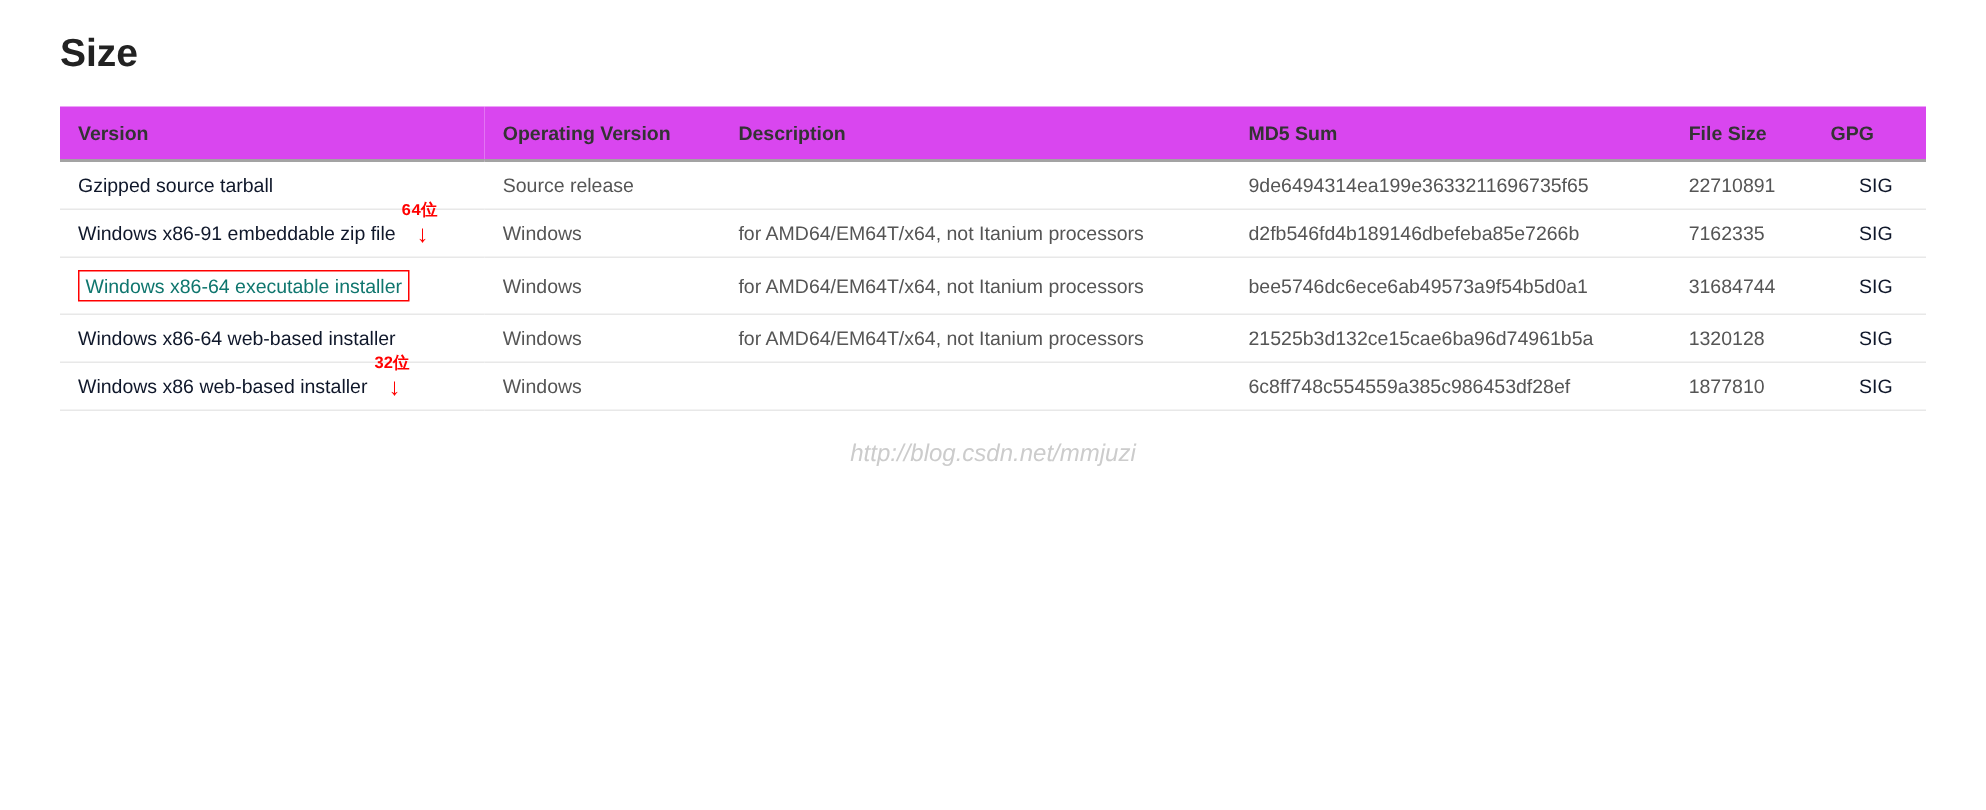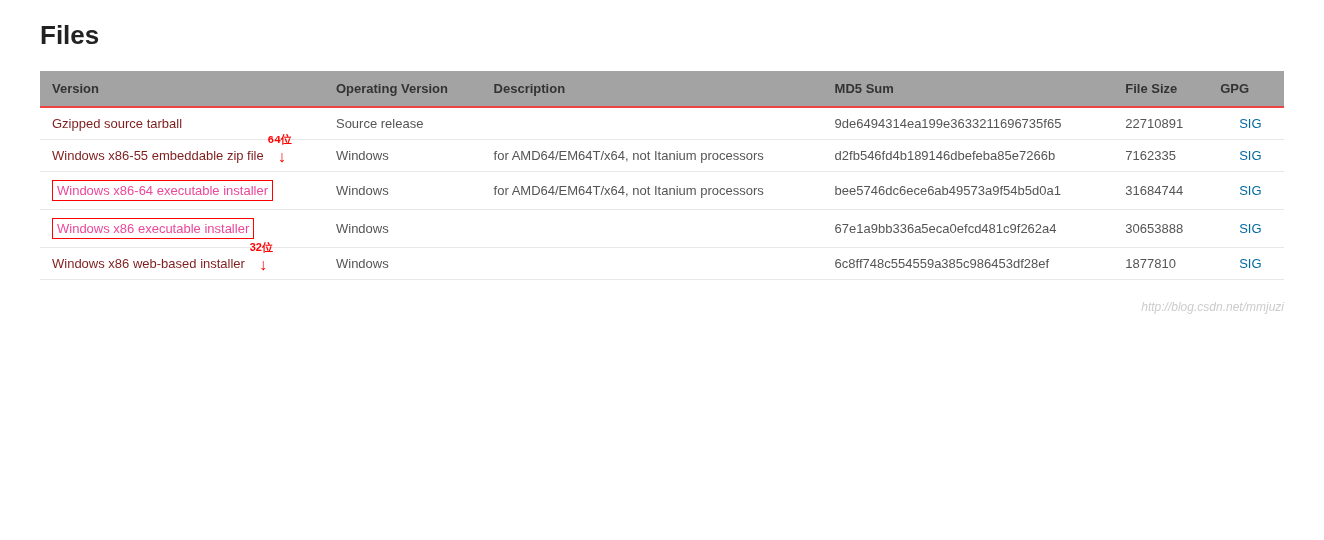--- a/index.html
+++ b/index.html
@@ -15,69 +15,69 @@
       font-weight: bold;
       color: #222;
       margin-bottom: 20px;
     }
     table {
       width: 100%;
       border-collapse: collapse;
       margin-top: 10px;
     }
     thead tr {
-      background: #a3a3a3;
-      border-bottom: 2px solid #ef4444;
+      background: #d946ef;
+      border-bottom: 2px solid #a3a3a3;
     }
     thead th {
       text-align: left;
       padding: 10px 12px;
       font-weight: bold;
       color: #333;
       font-size: 13px;
     }
     tbody tr {
       border-bottom: 1px solid #e8e8e8;
     }
     tbody td {
       padding: 8px 12px;
       font-size: 13px;
       color: #555;
       vertical-align: middle;
     }
     .link-cell a {
-      color: #7f1d1d;
+      color: #0f172a;
       text-decoration: none;
     }
     .box-highlight {
       display: inline-block;
       border: 1.5px solid red;
       padding: 2px 4px;
     }
     .box-highlight a {
-      color: #ec4899;
+      color: #0f766e;
       text-decoration: none;
     }
     .watermark {
-      text-align: right;
+      text-align: center;
       color: #ccc;
-      font-size: 12px;
+      font-size: 16px;
       margin-top: 20px;
       font-style: italic;
     }
     .sig-col {
-      color: #0369a1;
+      color: #0f172a;
       text-decoration: none;
       margin-left: 19px;
     }
   </style>
 </head>
 <body>
 
-<h1>Files</h1>
+<h1>Size</h1>
 
 <table>
   <thead>
     <tr>
       <th>Version</th>
       <th>Operating Version</th>
       <th>Description</th>
       <th>MD5 Sum</th>
       <th>File Size</th>
       <th>GPG</th>
@@ -86,41 +86,41 @@
   <tbody id="table-body">
   <tr>
         <td class="link-cell"><a href="#">Gzipped source tarball</a></td>
         <td>Source release</td>
         <td></td>
         <td>9de6494314ea199e3633211696735f65</td>
         <td>22710891</td>
         <td><a href="#" class="sig-col">SIG</a></td>
       </tr>
       <tr>
-        <td class="link-cell"><span style="position: relative; display: inline-block;"><a href="#">Windows x86-55 embeddable zip file</a><span style="color: red; font-size: 11px; font-weight: bold; position: absolute; top: -16px; right: -28px; font-family: Liberation Mono, monospace;">64位</span><span style="color: red; font-size: 16px; position: absolute; top: 0px; right: -22px;">↓</span></span></td>
+        <td class="link-cell"><span style="position: relative; display: inline-block;"><a href="#">Windows x86-91 embeddable zip file</a><span style="color: red; font-size: 11px; font-weight: bold; position: absolute; top: -16px; right: -28px; font-family: Liberation Mono, monospace;">64位</span><span style="color: red; font-size: 16px; position: absolute; top: 0px; right: -22px;">↓</span></span></td>
         <td>Windows</td>
         <td>for AMD64/EM64T/x64, not Itanium processors</td>
         <td>d2fb546fd4b189146dbefeba85e7266b</td>
         <td>7162335</td>
         <td><a href="#" class="sig-col">SIG</a></td>
       </tr>
       <tr>
         <td class="link-cell"><span style="position: relative; display: inline-block;"><span class="box-highlight"><a href="#">Windows x86-64 executable installer</a></span></span></td>
         <td>Windows</td>
         <td>for AMD64/EM64T/x64, not Itanium processors</td>
         <td>bee5746dc6ece6ab49573a9f54b5d0a1</td>
         <td>31684744</td>
         <td><a href="#" class="sig-col">SIG</a></td>
       </tr>
       <tr>
-        <td class="link-cell"><span style="position: relative; display: inline-block;"><span class="box-highlight"><a href="#">Windows x86 executable installer</a></span></span></td>
+        <td class="link-cell"><a href="#">Windows x86-64 web-based installer</a></td>
         <td>Windows</td>
-        <td></td>
-        <td>67e1a9bb336a5eca0efcd481c9f262a4</td>
-        <td>30653888</td>
+        <td>for AMD64/EM64T/x64, not Itanium processors</td>
+        <td>21525b3d132ce15cae6ba96d74961b5a</td>
+        <td>1320128</td>
         <td><a href="#" class="sig-col">SIG</a></td>
       </tr>
       <tr>
         <td class="link-cell"><span style="position: relative; display: inline-block;"><a href="#">Windows x86 web-based installer</a><span style="color: red; font-size: 11px; font-weight: bold; position: absolute; top: -16px; right: -28px;">32位</span><span style="color: red; font-size: 16px; position: absolute; top: 0px; right: -22px;">↓</span></span></td>
         <td>Windows</td>
         <td></td>
         <td>6c8ff748c554559a385c986453df28ef</td>
         <td>1877810</td>
         <td><a href="#" class="sig-col">SIG</a></td>
       </tr>

